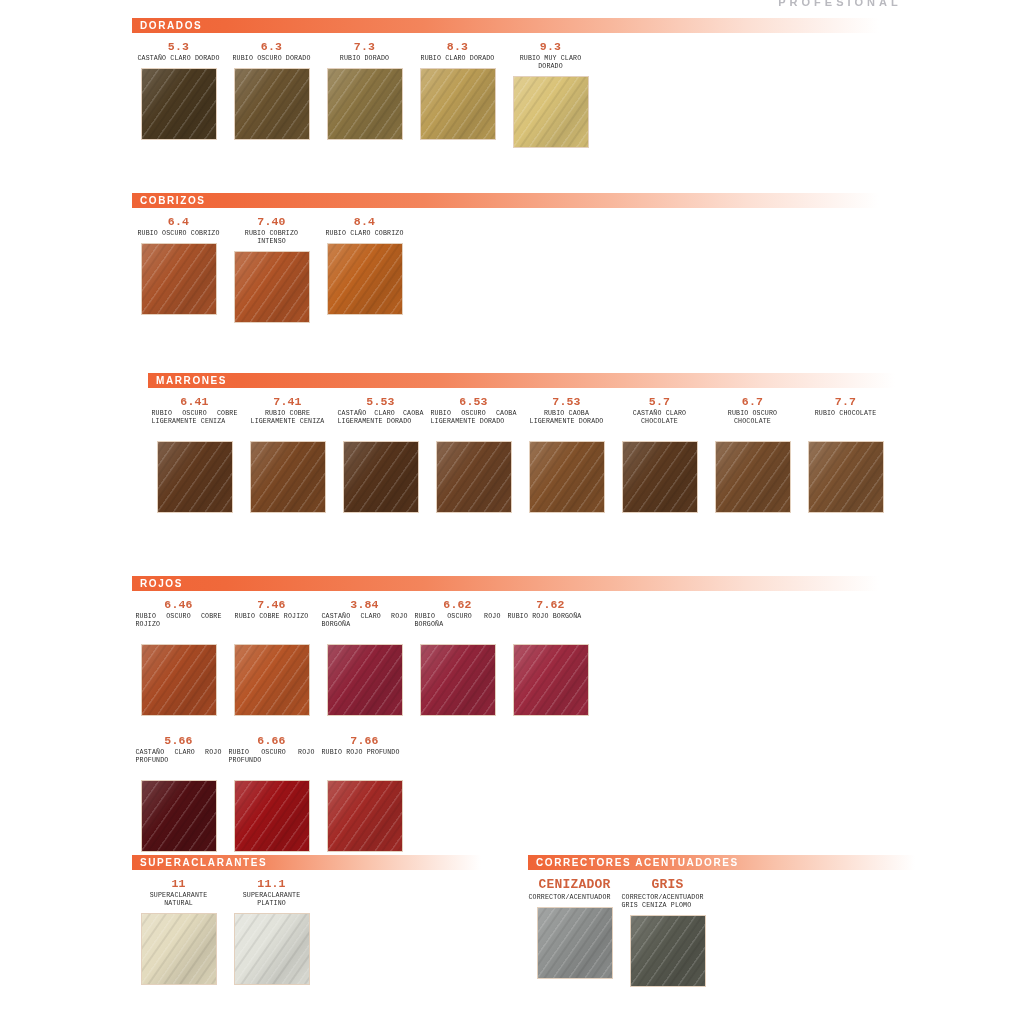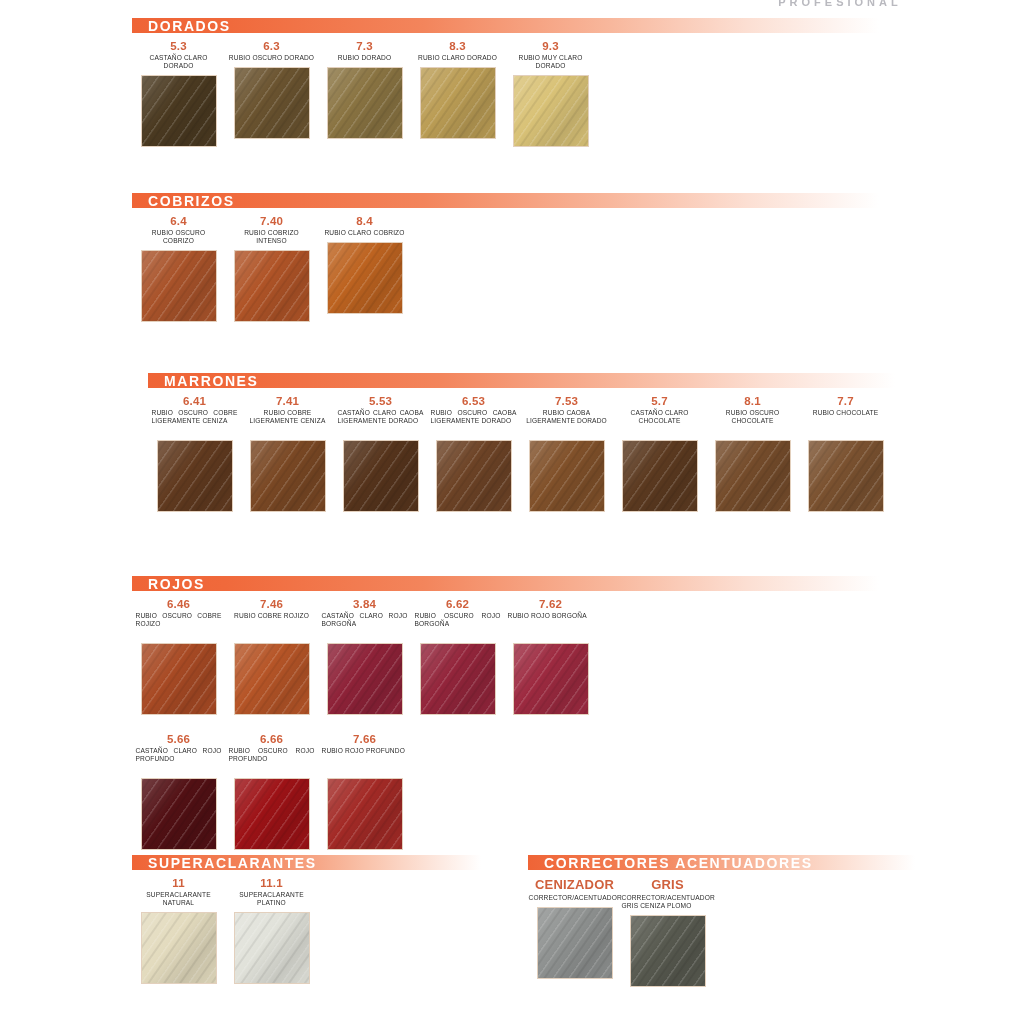--- a/index.html
+++ b/index.html
@@ -22,26 +22,26 @@
   .group{position:absolute;}
 
   
   .banner{
     height:15px;
     background:linear-gradient(to right,#ef6436 0%,#f0693b 12%,#f3855c 38%,#f8b79c 62%,#fcdfd3 80%,#ffffff 97%);
     display:flex;align-items:center;
     box-sizing:border-box;
   }
   .banner-label{
-    color:#ffffff;font-size:14px;font-weight:700;letter-spacing:1.6px;
-    padding-left:16px;white-space:nowrap;
+    color:#ffffff;font-size:10px;font-weight:700;letter-spacing:1.6px;
+    padding-left:8px;white-space:nowrap;
     font-family:"Liberation Sans", sans-serif;
   }
 
-  .row{display:flex;align-items:flex-start;}
+  .row{display:flex;align-items:flex-start;font-family:Liberation Mono, monospace;}
   .cell{width:93px;margin-right:0px;display:flex;flex-direction:column;align-items:center;}
   .code{
     color:#d0603c;font-size:11.5px;font-weight:700;margin-top:7px;margin-bottom:2px;
     letter-spacing:.2px;
   }
   .desc{
     color:#2b2b2b;font-size:6.6px;line-height:8.2px;text-align:center;
     width:86px;letter-spacing:.15px;text-transform:uppercase;
   }
   .desc.just{text-align:justify;text-align-last:left;text-justify:inter-word;}
@@ -186,21 +186,21 @@
         </div>
       </div>
       <div class="cell">
         <div class="code">5.7</div>
         <div class="desc">CASTAÑO CLARO CHOCOLATE</div>
         <div class="swatch-wrap">
           <div class="swatch" style="background:#5c3a20"></div>
         </div>
       </div>
       <div class="cell">
-        <div class="code">8.1</div>
+        <div class="code">6.7</div>
         <div class="desc">RUBIO OSCURO CHOCOLATE</div>
         <div class="swatch-wrap">
           <div class="swatch" style="background:#754c2b"></div>
         </div>
       </div>
       <div class="cell">
         <div class="code">7.7</div>
         <div class="desc">RUBIO CHOCOLATE</div>
         <div class="swatch-wrap">
           <div class="swatch" style="background:#7b5230"></div>

